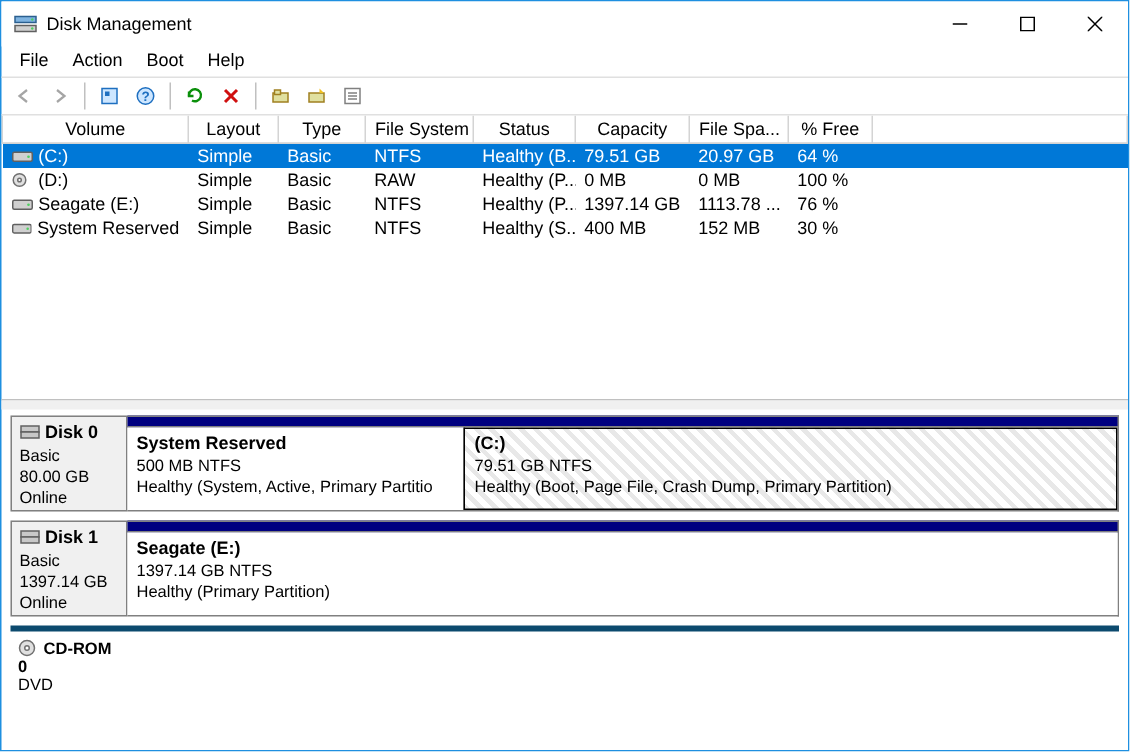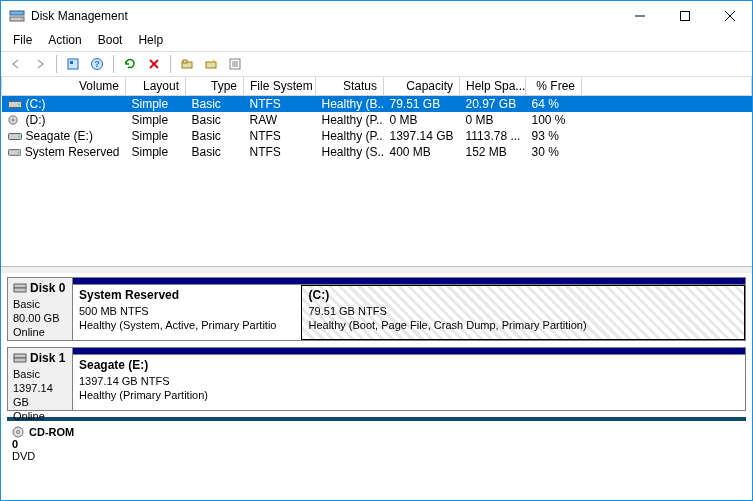--- a/index.html
+++ b/index.html
@@ -64,21 +64,21 @@
     border-bottom: 1px solid #c0c0c0;
     overflow: hidden;
   }
   table.volumes {
     width: 100%;
     border-collapse: collapse;
     table-layout: fixed;
     font-size: 12px;
   }
   table.volumes th {
-    text-align: right;
+    text-align: center;
     font-weight: normal;
     background: #fff;
     border: 1px solid #d4d4d4;
     border-top: none;
     padding: 2px 6px;
     height: 18px;
     white-space: nowrap; overflow: hidden;
   }
   table.volumes td {
     padding: 1px 6px;
@@ -93,21 +93,21 @@
     flex: 1;
     overflow: hidden;
     border-top: 6px solid #f0f0f0;
     padding: 4px 6px 0 6px;
   }
   .disk-row {
     display: flex;
     margin-bottom: 6px;
   }
   .disk-label {
-    width: 66px;
+    width: 78px;
     border: 1px solid #808080;
     background: #f0f0f0;
     padding: 3px 5px;
     font-size: 11px;
     line-height: 1.3;
   }
   .disk-label b { font-size: 12px; }
   .disk-parts {
     flex: 1;
     display: flex;
@@ -290,21 +290,21 @@
           <col>
       </colgroup>
       <thead>
         <tr>
           <th>Volume</th>
           <th>Layout</th>
           <th>Type</th>
           <th>File System</th>
           <th>Status</th>
           <th>Capacity</th>
-          <th>Help Spa...</th>
+          <th>File Spa...</th>
           <th>% Free</th>
           <th></th>
         </tr>
       </thead>
       <tbody id="volbody">
           <tr class="volrow selected">
             <td>
               <span class="volcell0">
                 <svg class="drive-icon" viewBox="0 0 14 10">
                   <rect x="0.5" y="2.5" width="13" height="6" rx="1" fill="#d0d0d0" stroke="#606060"></rect>
@@ -350,21 +350,21 @@
                 </svg>
                 <span>Seagate (E:)</span>
               </span>
             </td>
             <td>Simple</td>
             <td>Basic</td>
             <td>NTFS</td>
             <td>Healthy (P...</td>
             <td>1397.14 GB</td>
             <td>1113.78 ...</td>
-            <td>93 %</td>
+            <td>76 %</td>
             <td></td>
           </tr>
           <tr class="volrow">
             <td>
               <span class="volcell0">
                 <svg class="drive-icon" viewBox="0 0 14 10">
                   <rect x="0.5" y="2.5" width="13" height="6" rx="1" fill="#d0d0d0" stroke="#606060"></rect>
                   <circle cx="11" cy="5.5" r="0.9" fill="#4fd060"></circle>
                 </svg>
                 <span>System Reserved</span>

